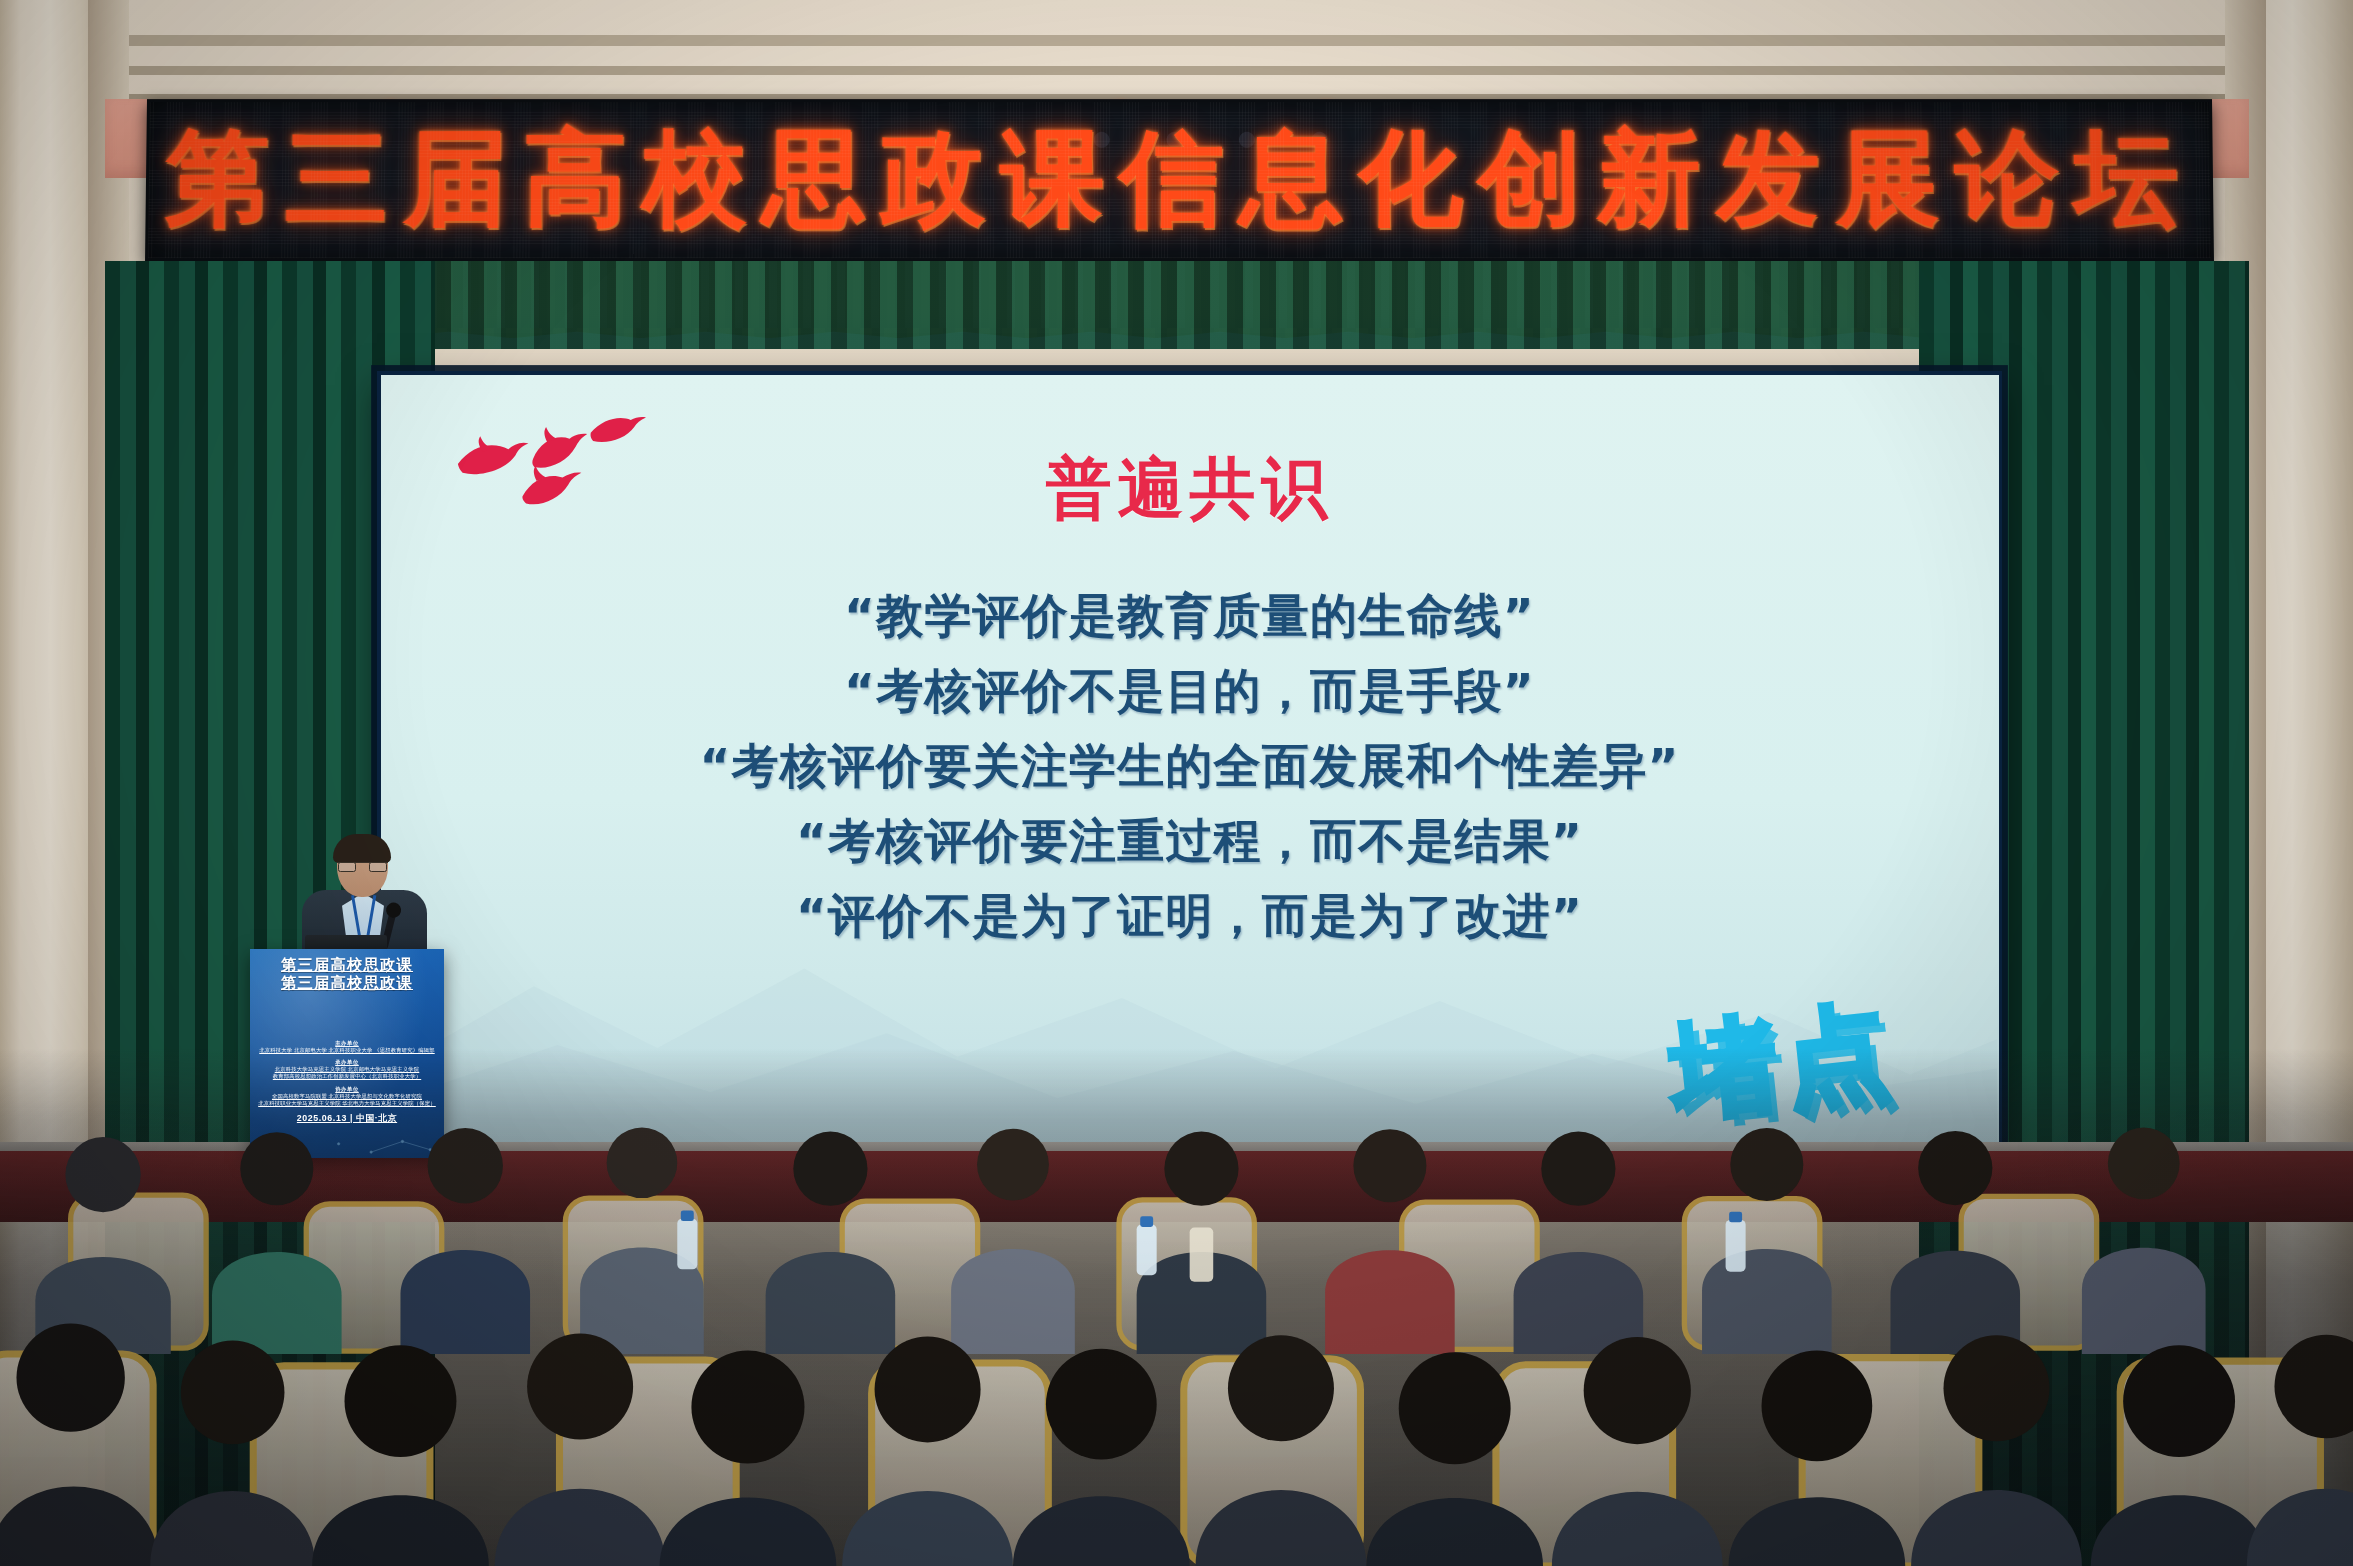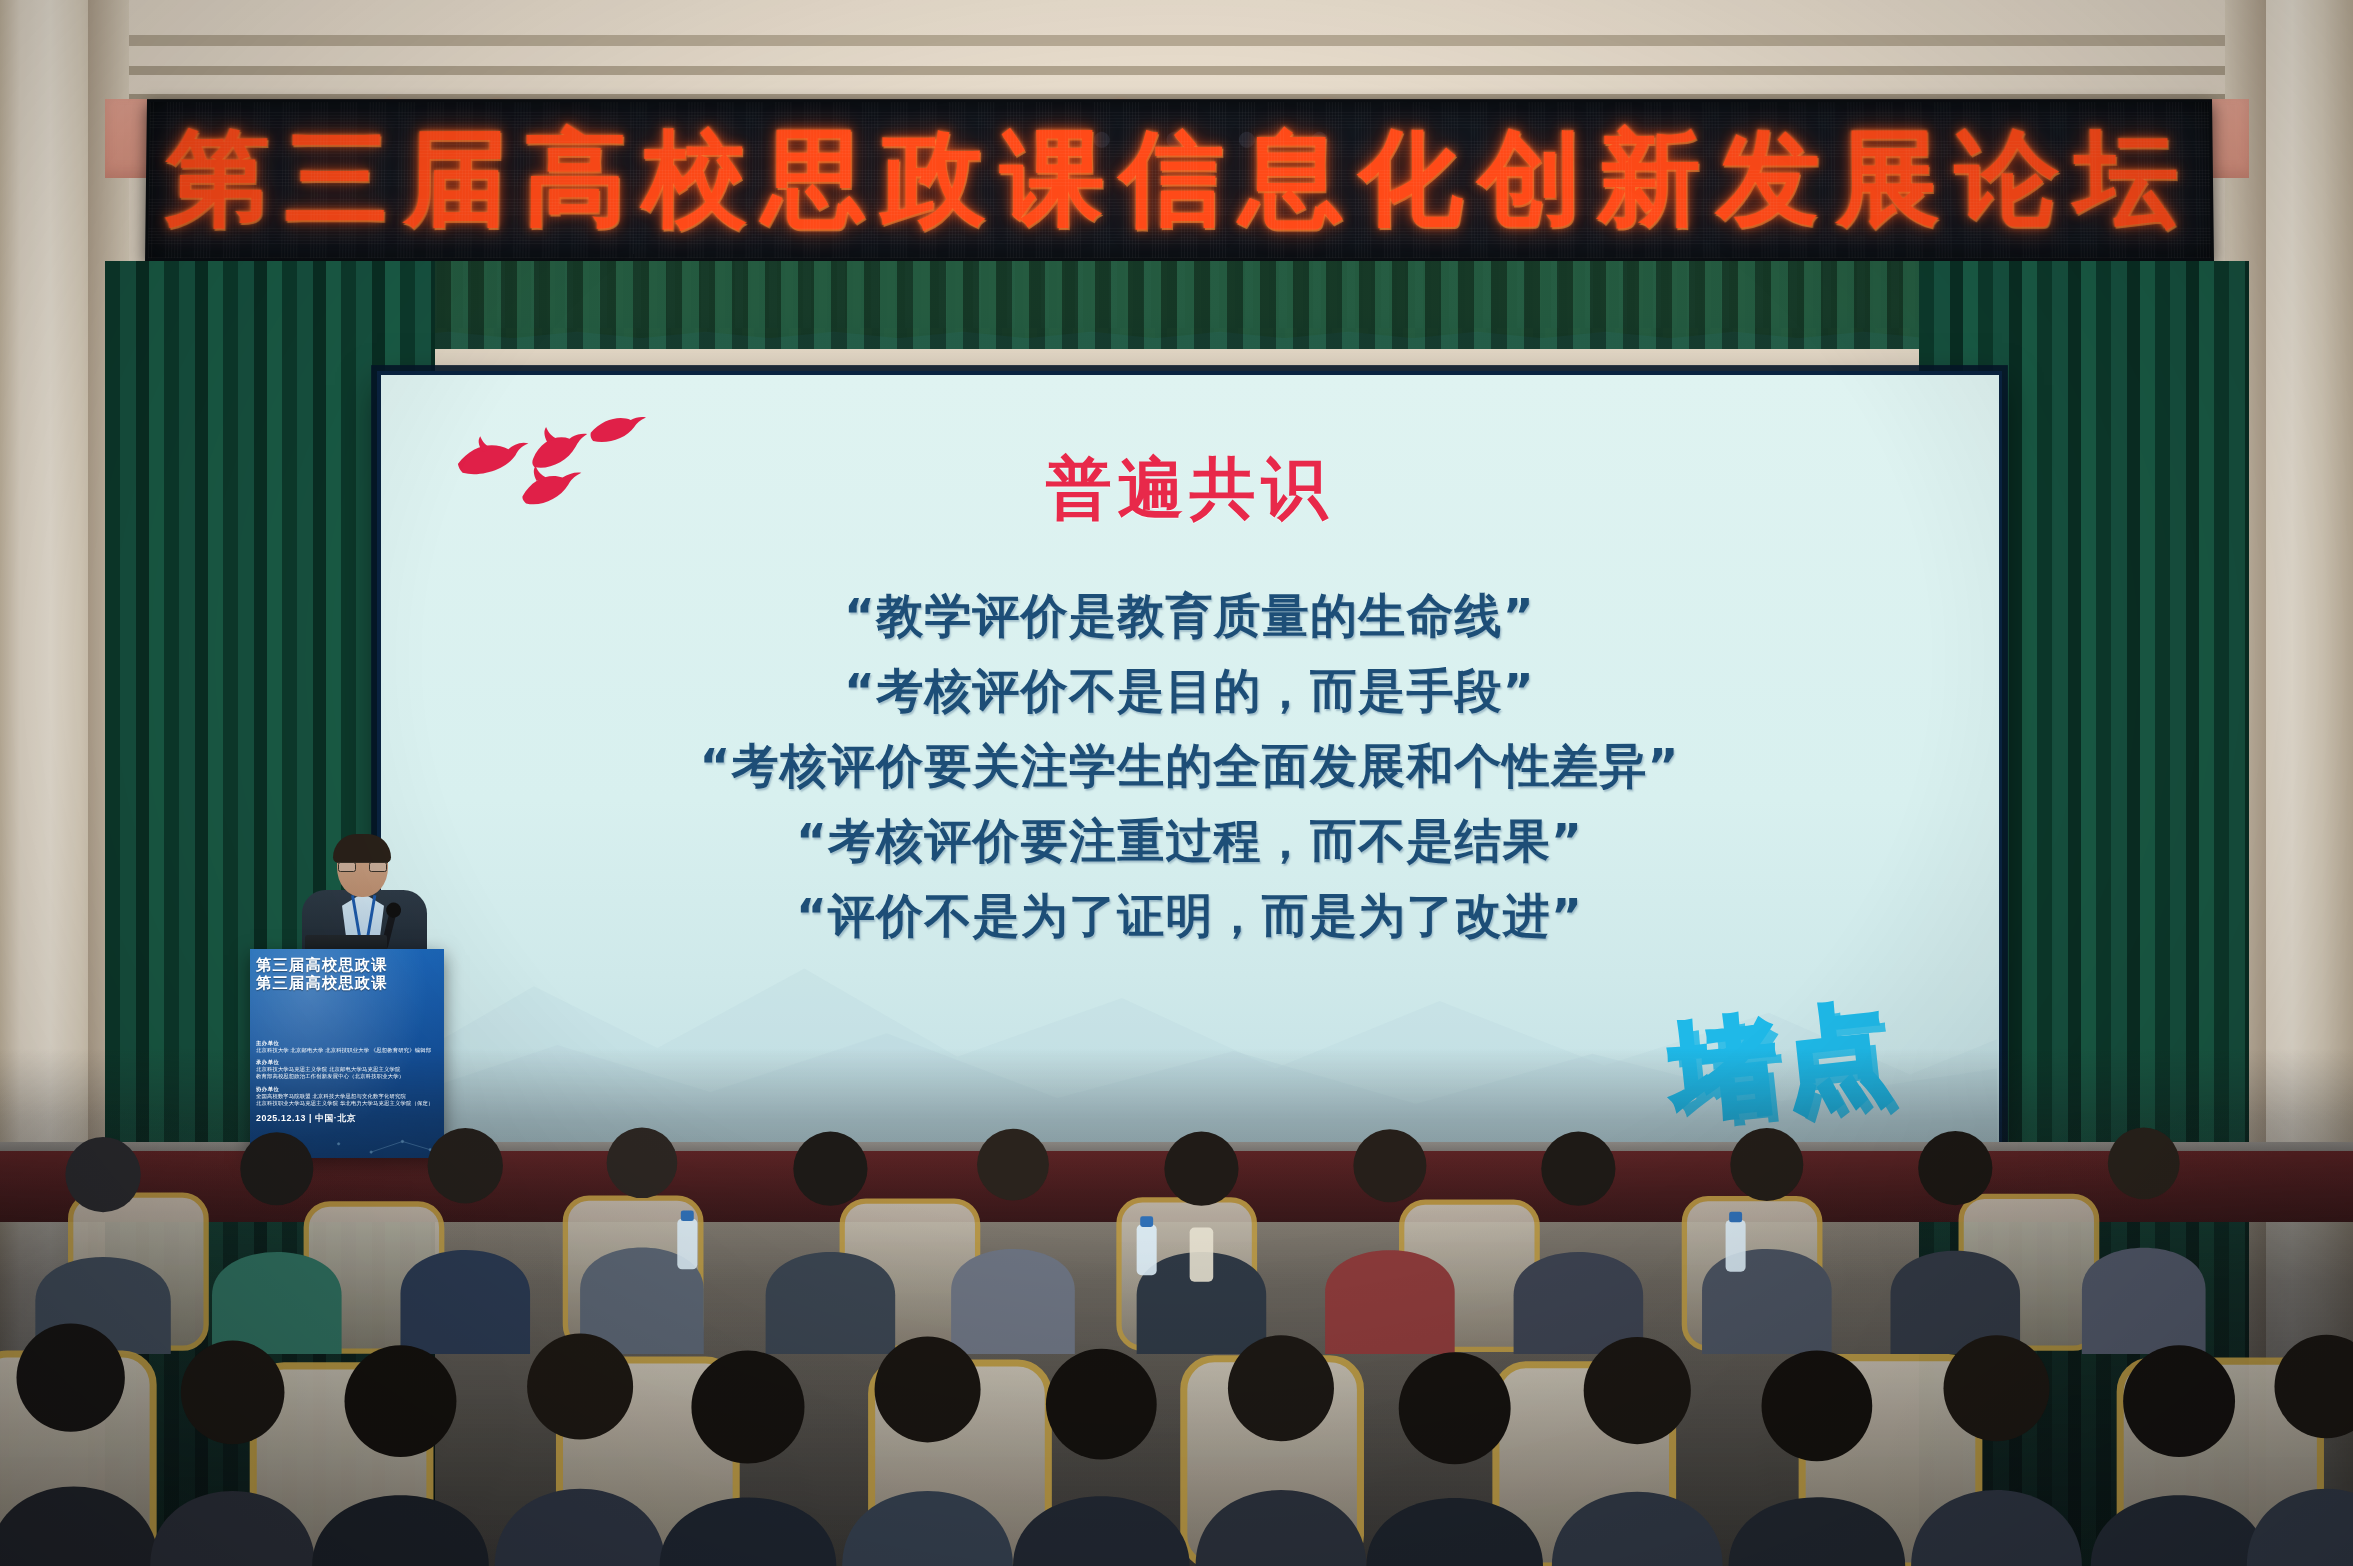--- a/index.html
+++ b/index.html
@@ -183,21 +183,21 @@
   .podium{
     position:absolute;left:250px;top:949px;width:194px;height:209px;
     background:linear-gradient(160deg,#1f74c8 0%,#1b63b4 30%,#14509a 65%,#0f4384 100%);
     box-shadow:0 5.9px 17.7px rgba(0,0,0,.5);
     overflow:hidden;
   }
   .podium::after{
     content:"";position:absolute;inset:0;
     background:radial-gradient(ellipse at 30% 20%, rgba(255,255,255,.22), transparent 62%);
   }
-  .podium-inner{position:relative;z-index:2;padding:8.2px 5.9px 0;text-align:left;color:#fff;}
+  .podium-inner{position:relative;z-index:2;padding:8.2px 5.9px 0;text-align:center;color:#fff;text-decoration:underline;}
   .podium-title{
     font-family:"DejaVu Sans","Liberation Sans",sans-serif;
     font-weight:700;font-size:15.3px;line-height:17.7px;letter-spacing:1.2px;
     text-shadow:0 0.6px 1.2px rgba(0,0,0,.4);
   }
   .podium-head{
     font-size:5.3px;font-weight:700;margin-top:5.3px;letter-spacing:0.6px;opacity:.95;
   }
   .podium-line{font-size:5.3px;line-height:7px;letter-spacing:0.2px;white-space:nowrap;}
   .podium-date{
@@ -350,21 +350,21 @@
     </div>
     <div class="podium-orgs podium-inner">
       <div class="podium-head">主办单位</div>
       <div class="podium-line">北京科技大学  北京邮电大学  北京科技职业大学  《思想教育研究》编辑部</div>
       <div class="podium-head">承办单位</div>
       <div class="podium-line">北京科技大学马克思主义学院  北京邮电大学马克思主义学院</div>
       <div class="podium-line">教育部高校思想政治工作创新发展中心（北京科技职业大学）</div>
       <div class="podium-head">协办单位</div>
       <div class="podium-line">全国高校数字马院联盟  北京科技大学思想与文化数字化研究院</div>
       <div class="podium-line">北京科技职业大学马克思主义学院  华北电力大学马克思主义学院（保定）</div>
-      <div class="podium-date">2025.12.13 | 中国·北京</div>
+      <div class="podium-date">2025.06.13 | 中国·北京</div>
     </div>
     <svg class="podium-dots" viewBox="0 0 330 44">
       <g stroke="#8fd0ff" stroke-width="1" fill="#8fd0ff" opacity=".7">
         <circle cx="20" cy="30" r="2"></circle>
           <circle cx="58" cy="14" r="2"></circle>
           <circle cx="96" cy="34" r="2"></circle>
         <circle cx="150" cy="20" r="2"></circle>
           <circle cx="205" cy="34" r="2"></circle>
           <circle cx="258" cy="16" r="2"></circle>
         <circle cx="305" cy="30" r="2"></circle>

